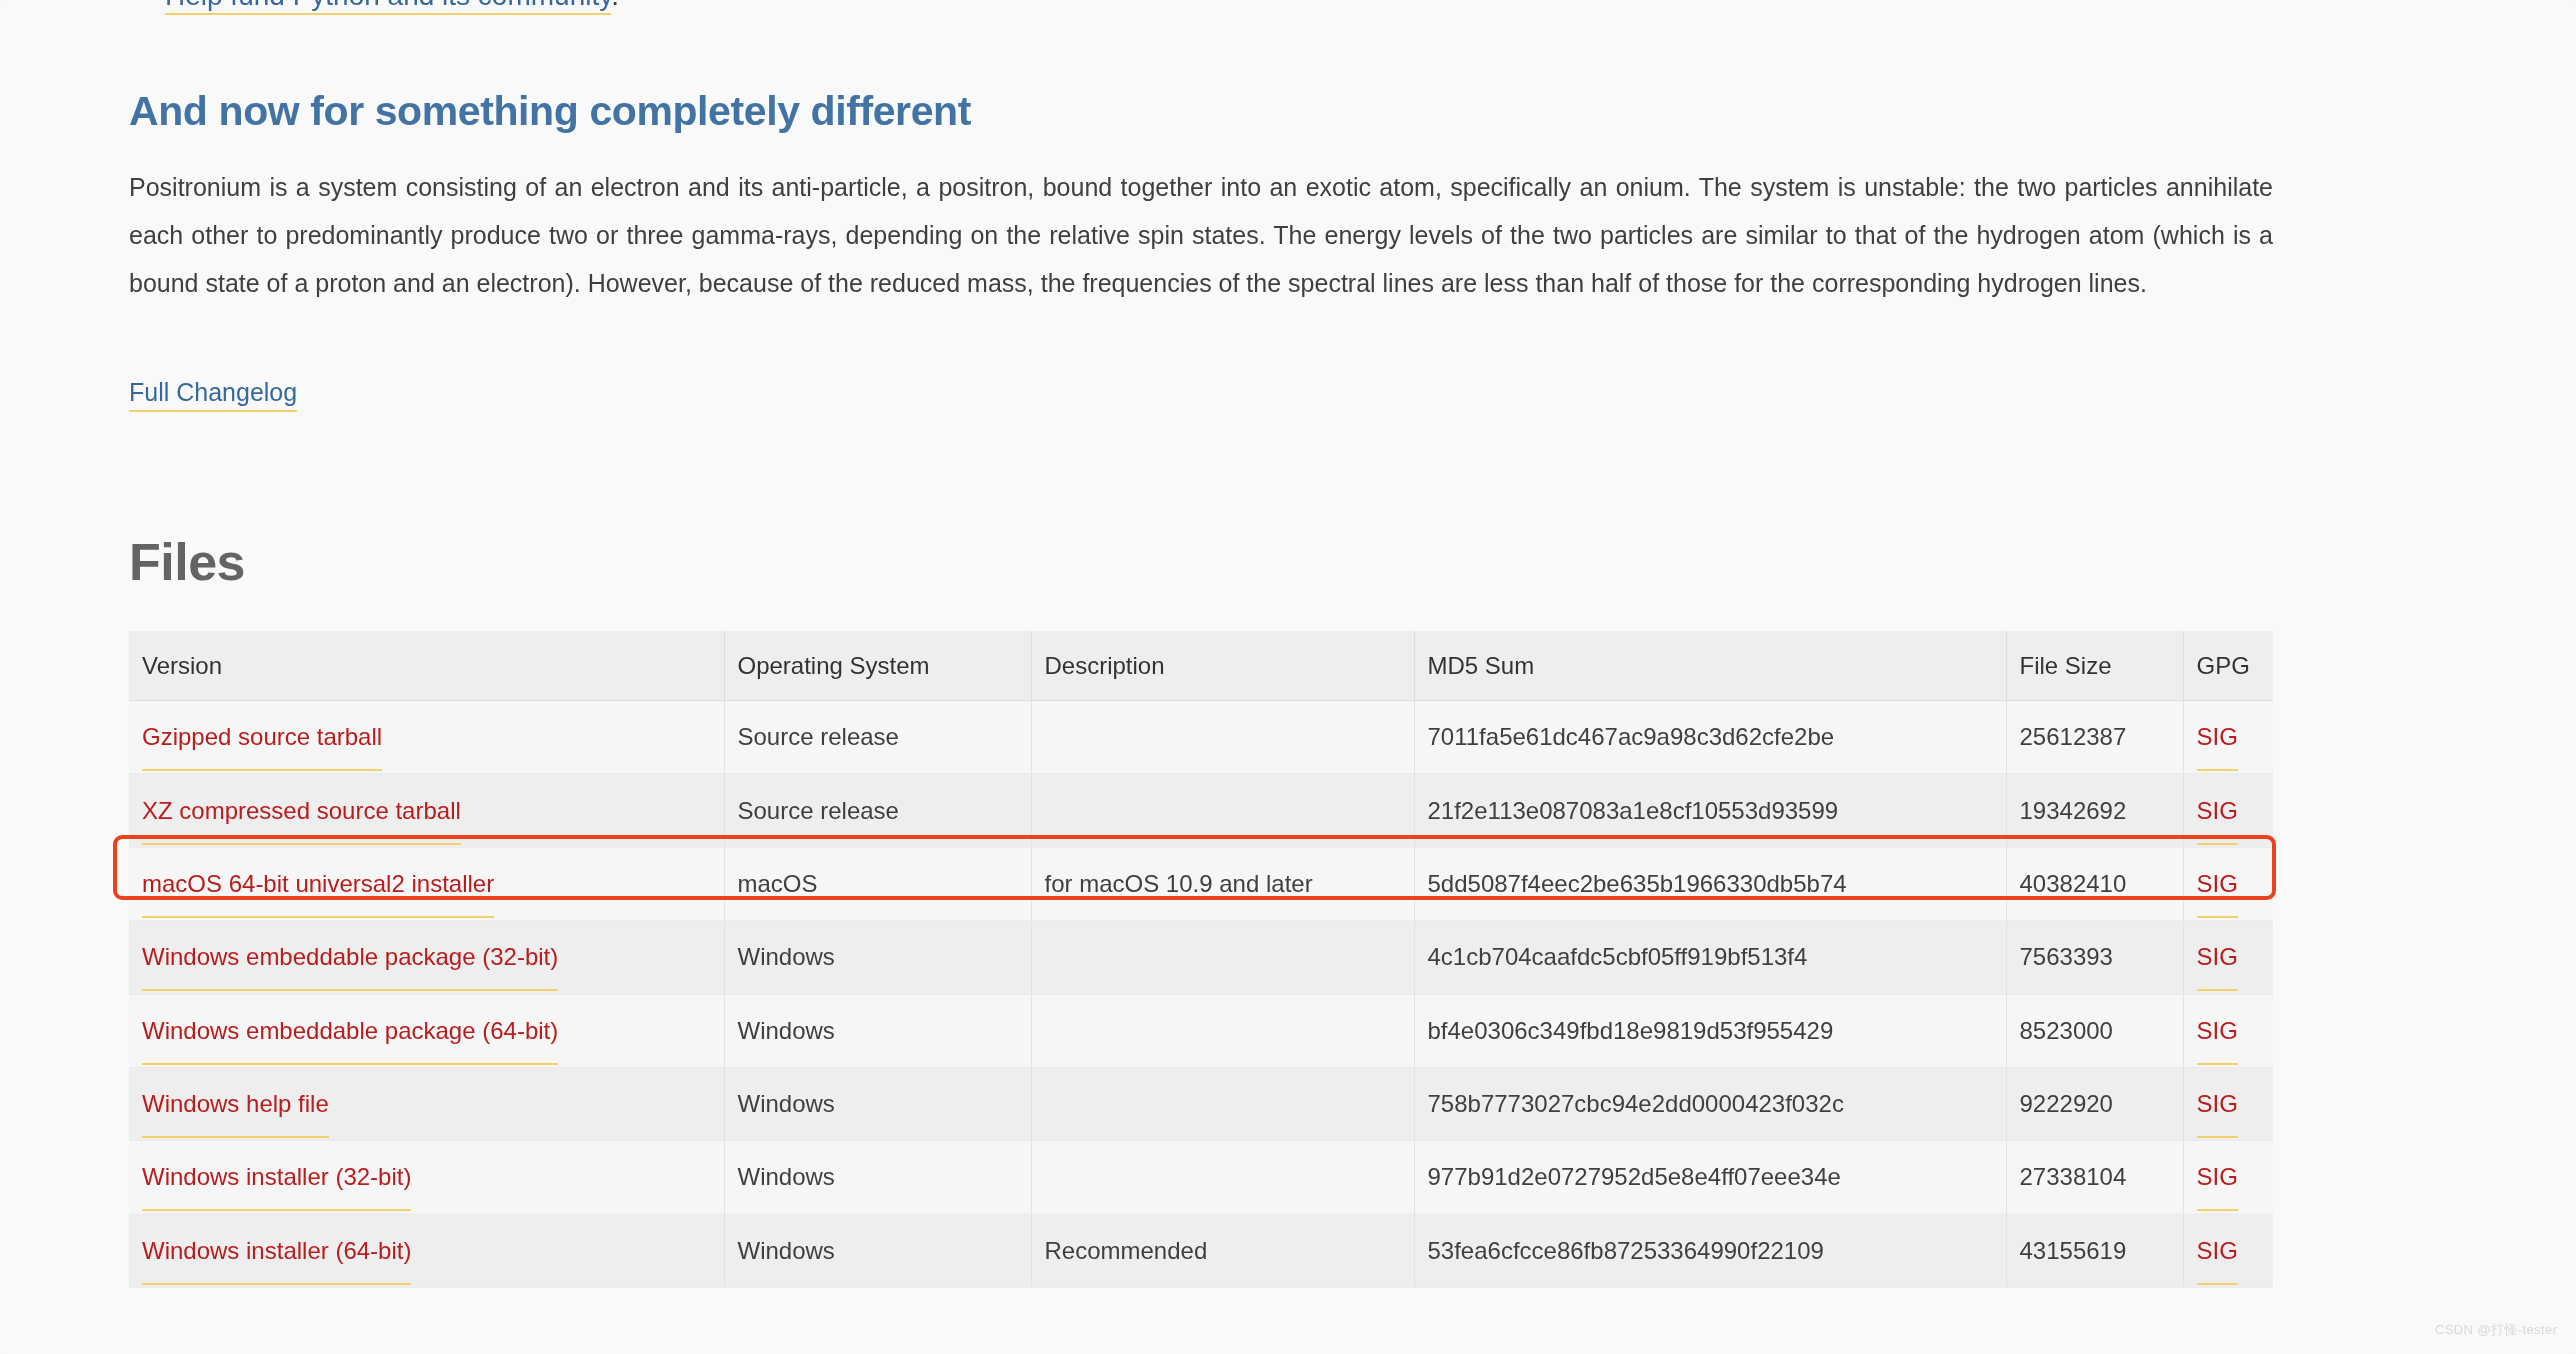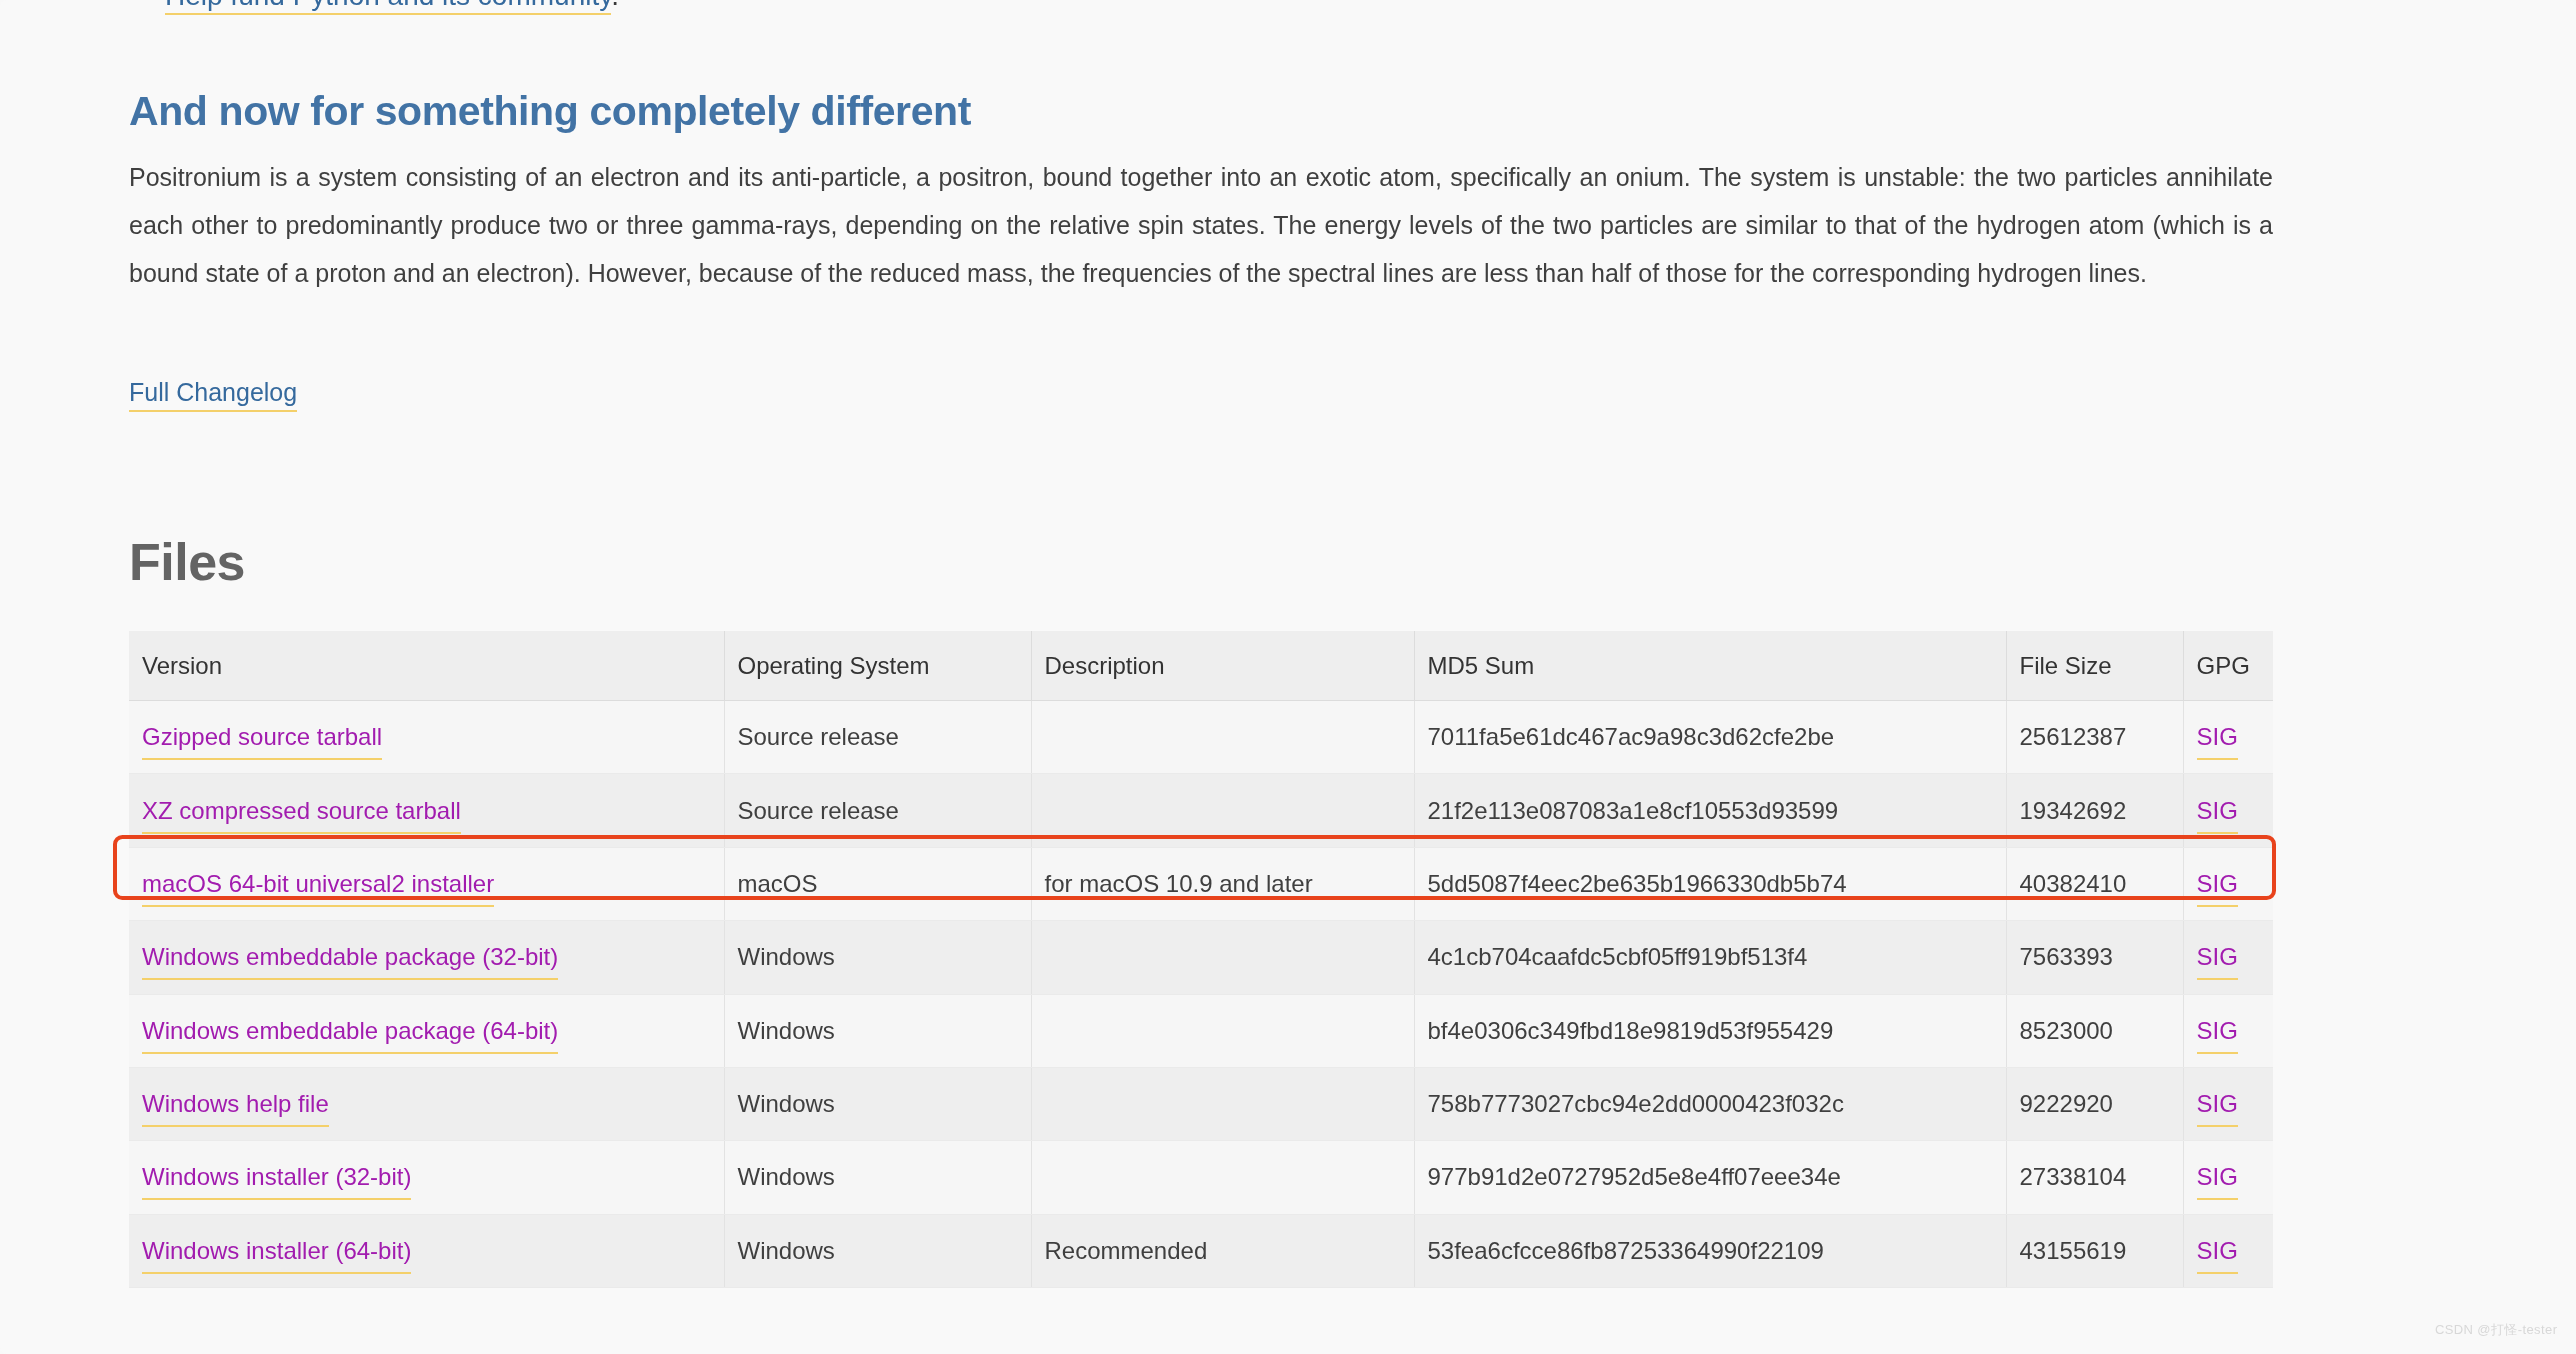--- a/index.html
+++ b/index.html
@@ -54,21 +54,21 @@
     font-weight: bold;
     color: #4273a5;
     letter-spacing: -0.4px;
     white-space: nowrap;
   }
 
   
   .body-par {
     position: absolute;
     left: 129px;
-    top: 128px;
+    top: 138px;
     width: 2144px;
     font-size: 25px;
     line-height: 48px;
     color: #3f3f3f;
     text-align: justify;
   }
 
   
   .changelog {
     position: absolute;
@@ -135,24 +135,24 @@
     border-bottom: 0.9px solid #eaeaea;
     vertical-align: middle;
     height: 39px;
   }
   table.files td:last-child { border-right: none; margin-left: 15px; }
 
   table.files tbody tr.odd  td { background: #f6f6f6; }
   table.files tbody tr.even td { background: #eeeeee; }
 
   table.files a.lnk {
-    color: #a21caf;
+    color: #b91c1c;
     text-decoration: none;
     border-bottom: 2.8px solid #f4d06a;
-    padding-bottom: 8px;
+    padding-bottom: 19px;
   }
 
   
   .highlight-box {
     position: absolute;
     left: 113px;
     top: 835px;
     width: 2163px;
     height: 65px;
     border: 4.6px solid #e8431c;

